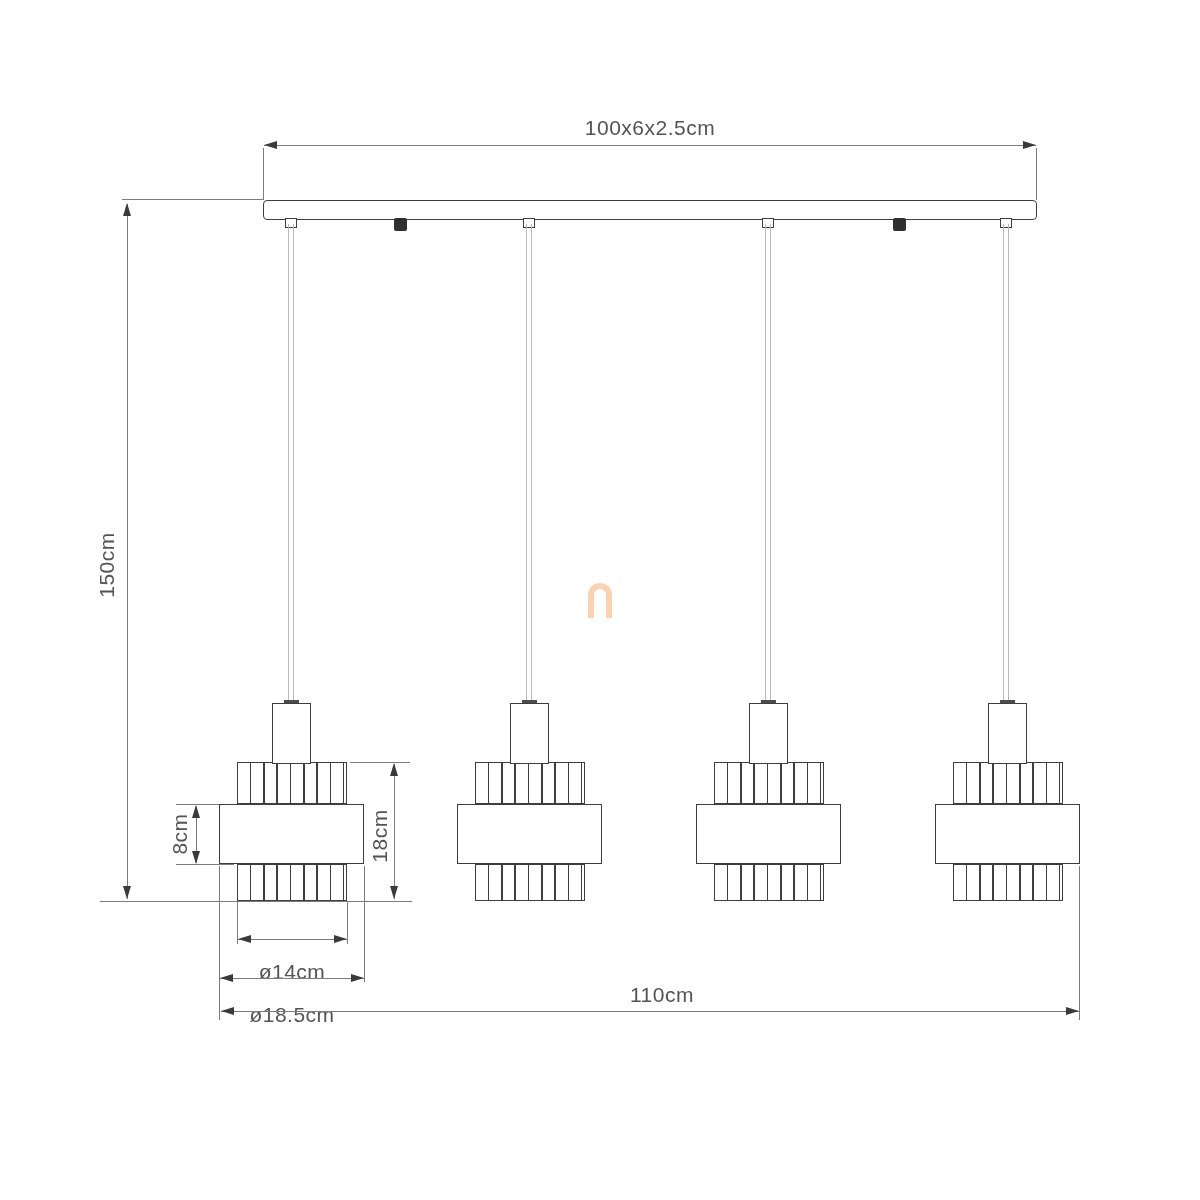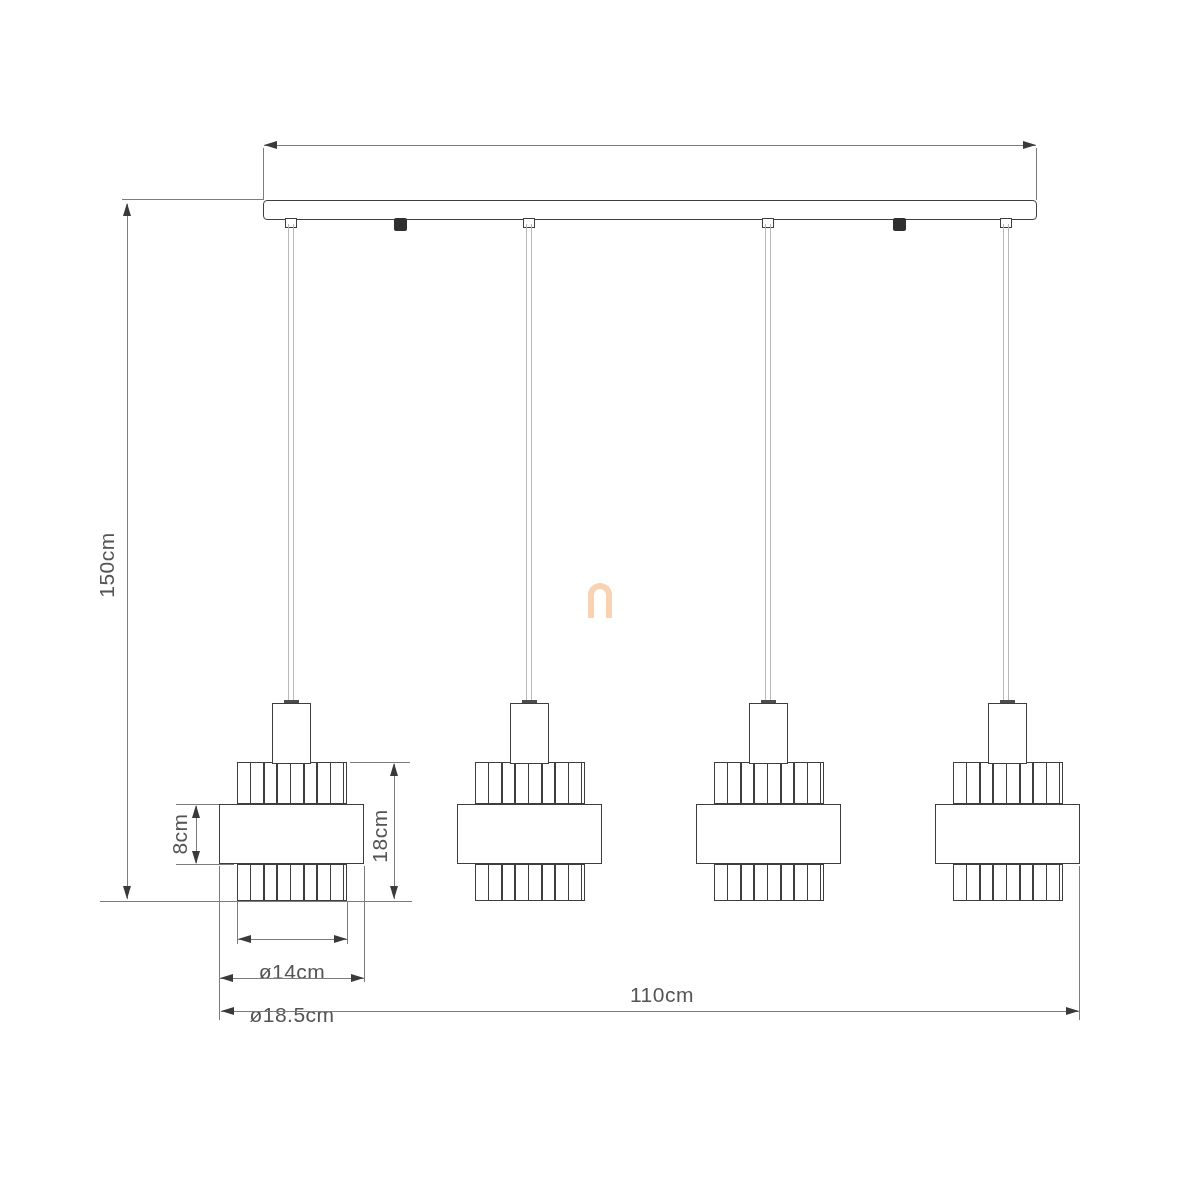--- a/index.html
+++ b/index.html
@@ -130,20 +130,21 @@
     <div class="socket"></div>
     <div class="band"></div>
     <div class="ribs ribs-bottom"></div>
   </div>
 
   <div class="vline" style="left:263px;top:148px;height:52px"></div>
   <div class="vline" style="left:1036px;top:148px;height:52px"></div>
   <div class="hline" style="left:264px;top:145px;width:772px"></div>
   <div class="ar left" style="left:264px;top:141px"></div>
   <div class="ar right" style="left:1023px;top:141px"></div>
+  <div class="dimlabel" style="left:460px;top:116px;width:380px">100x6x2.5cm</div>
 
   <div class="hline" style="left:122px;top:199px;width:141px"></div>
   <div class="vline" style="left:127px;top:204px;height:695px"></div>
   <div class="ar up" style="left:123px;top:203px"></div>
   <div class="ar down" style="left:123px;top:886px"></div>
   <div class="dimlabel rot" style="left:66px;top:553px;width:82px">150cm</div>
 
   <div class="hline" style="left:100px;top:901px;width:312px"></div>
 
   <div class="hline" style="left:176px;top:804px;width:46px"></div>

